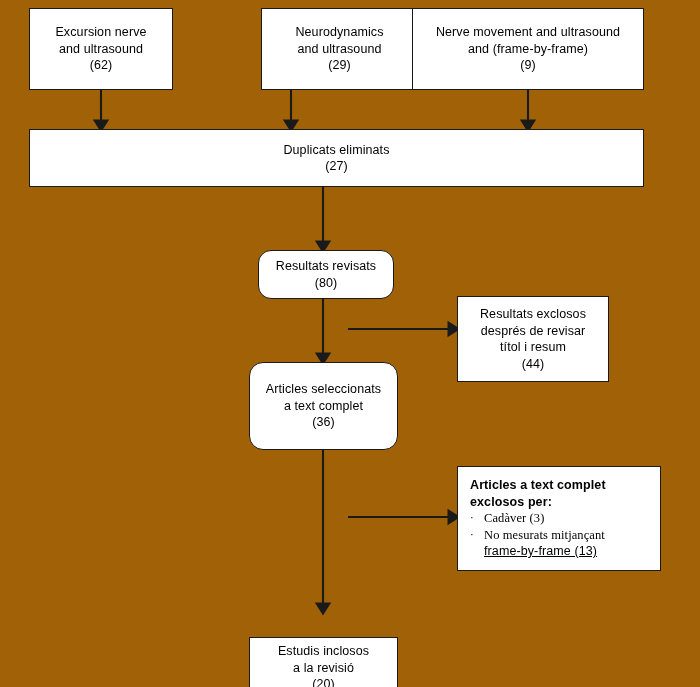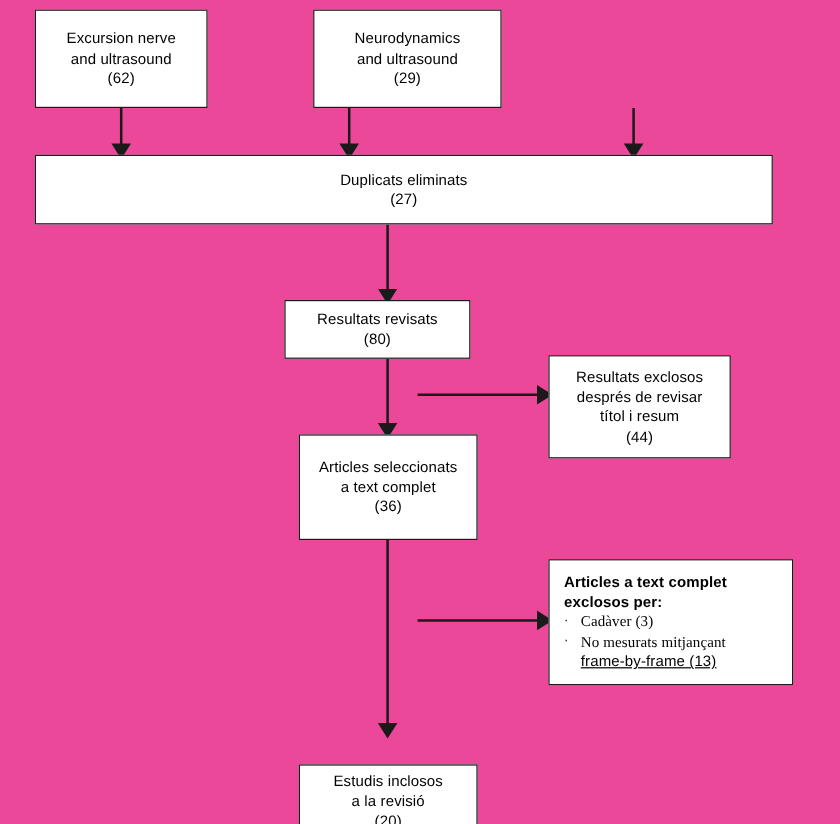--- a/index.html
+++ b/index.html
@@ -9,21 +9,21 @@
     background: #ffffff;
   }
   body {
     font-family: "Liberation Sans", sans-serif;
     color: #000000;
   }
   #diagram {
     position: relative;
     width: 700px;
     height: 687px;
-    background: #ec4899;
+    background: #a16207;
     overflow: hidden;
   }
   #connectors {
     position: absolute;
     left: 0;
     top: 0;
     width: 700px;
     height: 687px;
     pointer-events: none;
   }
@@ -78,23 +78,23 @@
     text-align: right;
     white-space: nowrap;
     text-decoration: underline;
   }
 
   
   #node-source-1 { left: 29px;  top: 8px;   width: 144px; height: 82px; }
   #node-source-2 { left: 213px; top: 8px;   width: 157px; height: 82px; margin-left: 48px; }
   #node-source-3 { left: 412px; top: 8px;   width: 232px; height: 82px; }
   #node-duplicates { left: 29px; top: 129px; width: 615px; height: 58px; text-align: right; }
-  #node-screened  { left: 237px; top: 250px; width: 155px; height: 49px; }
+  #node-screened  { left: 258px; top: 250px; width: 136px; height: 49px; border-radius: 13px; }
   #node-excluded-screen { left: 457px; top: 296px; width: 152px; height: 86px; }
-  #node-fulltext  { left: 249px; top: 362px; width: 149px; height: 88px; }
+  #node-fulltext  { left: 249px; top: 362px; width: 149px; height: 88px; border-radius: 14px; }
   #node-excluded-fulltext { left: 457px; top: 466px; width: 204px; height: 105px; }
   #node-included  { left: 249px; top: 612px; width: 149px; height: 62px; margin-top: 25px; }
 </style>
 </head>
 <body>
 
 <div id="diagram">
 
   <svg id="connectors" viewBox="0 0 700 687" width="700" height="687" aria-hidden="true">
     <defs>
@@ -126,20 +126,25 @@
     <span class="line">and ultrasound</span>
     <span class="line">(62)</span>
   </div>
 
   <div class="node" id="node-source-2">
     <span class="line">Neurodynamics</span>
     <span class="line">and ultrasound</span>
     <span class="line">(29)</span>
   </div>
 
+  <div class="node" id="node-source-3">
+    <span class="line">Nerve movement and ultrasound</span>
+    <span class="line">and (frame-by-frame)</span>
+    <span class="line">(9)</span>
+  </div>
 
   <div class="node" id="node-duplicates">
     <span class="line">Duplicats eliminats</span>
     <span class="line">(27)</span>
   </div>
 
   <div class="node" id="node-screened">
     <span class="line">Resultats revisats</span>
     <span class="line">(80)</span>
   </div>

